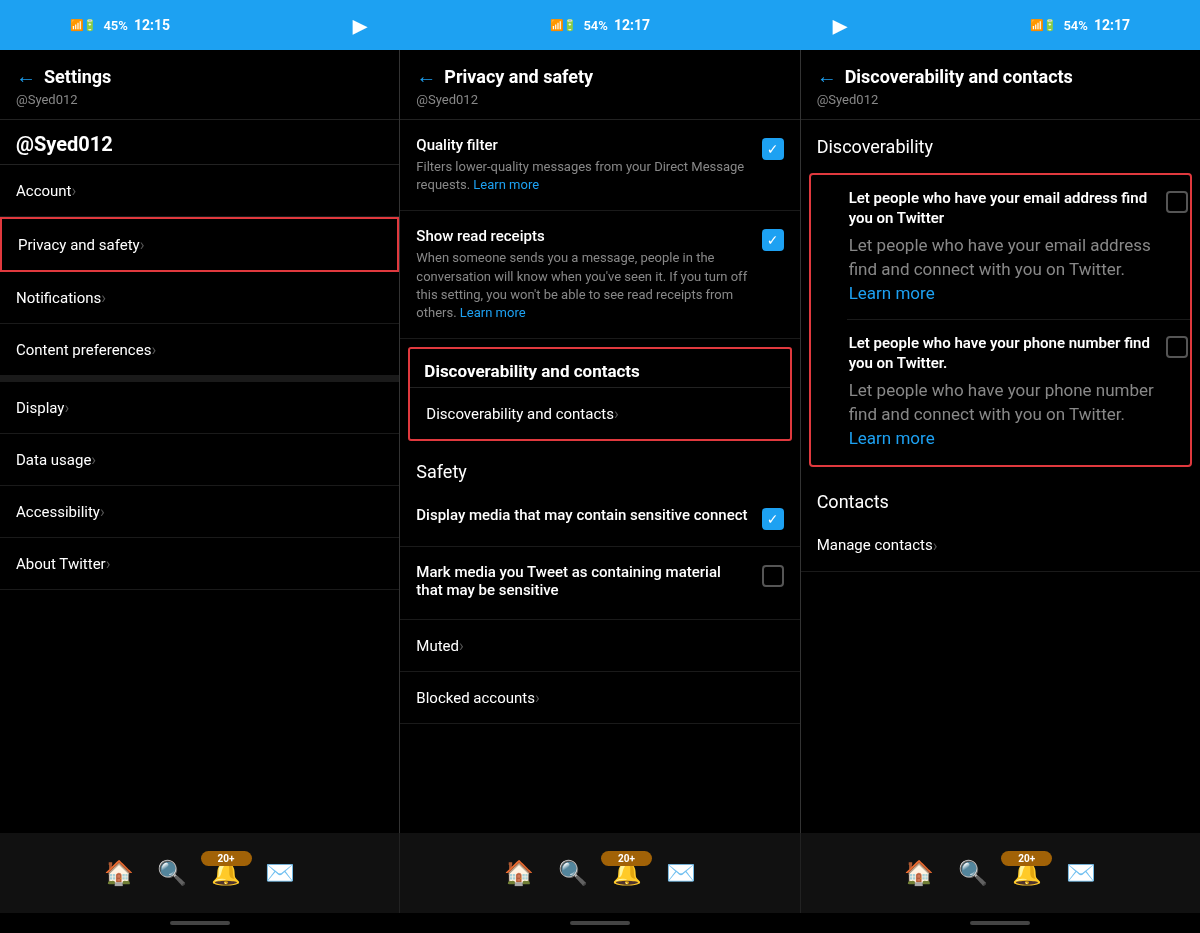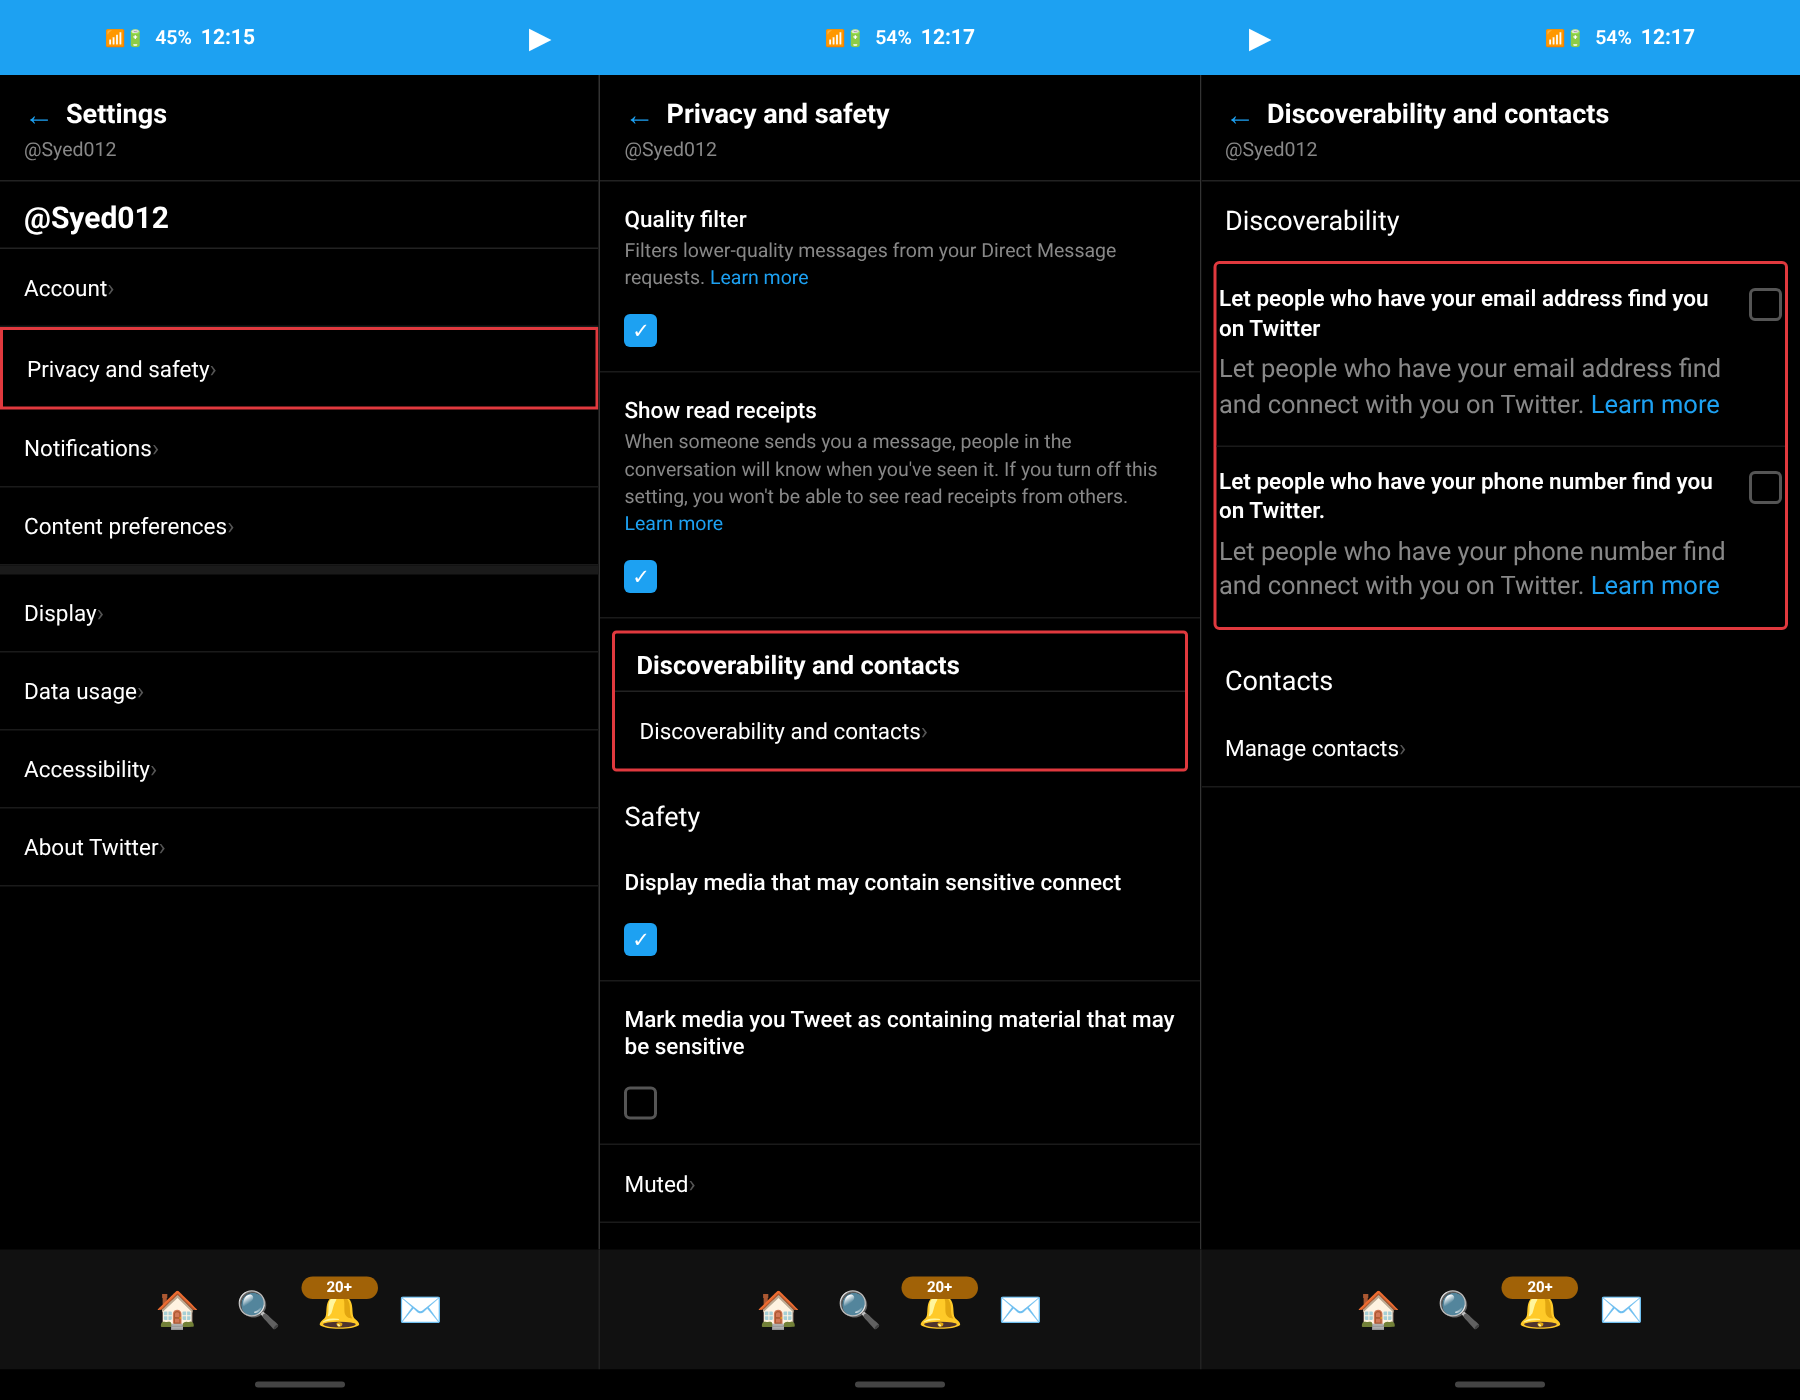--- a/index.html
+++ b/index.html
@@ -158,21 +158,20 @@
     }
 
     
     .setting-row {
       display: flex;
       align-items: flex-start;
       justify-content: space-between;
       padding: 16px 16px;
       border-bottom: 1px solid #1a1a1a;
       gap: 12px;
-      flex-direction: column;
     }
     .setting-row-text {
       flex: 1;
     }
     .setting-row-title {
       font-size: 15px;
       color: #fff;
       margin-bottom: 4px;
       font-weight: 500;
     }
@@ -218,20 +217,21 @@
       border-radius: 4px;
       margin: 8px 8px;
     }
     .discover-setting {
       display: flex;
       align-items: flex-start;
       justify-content: space-between;
       padding: 14px 2px;
       gap: 12px;
       border-bottom: 1px solid #1a1a1a;
+      margin-left: 36px;
     }
     .discover-setting:last-child {
       border-bottom: none;
     }
     .discover-setting-text {
       flex: 1;
     }
     .discover-setting-title {
       font-size: 15px;
       color: #fff;

